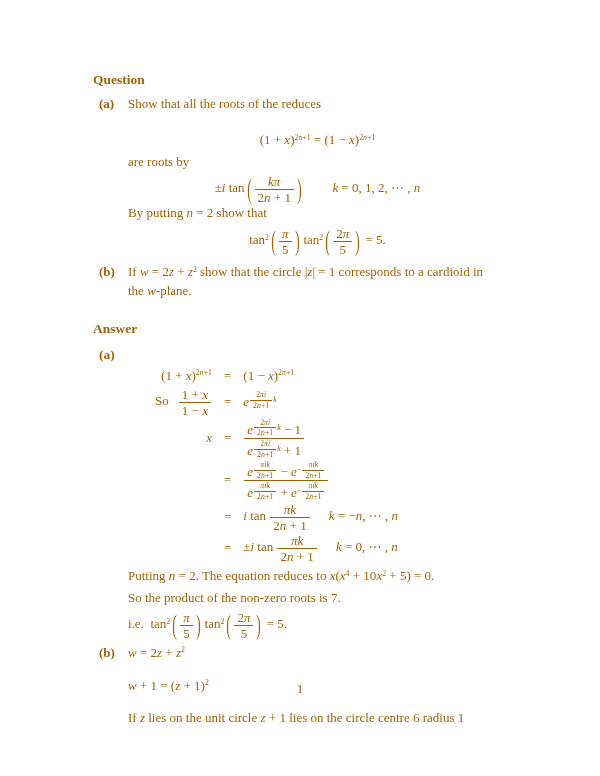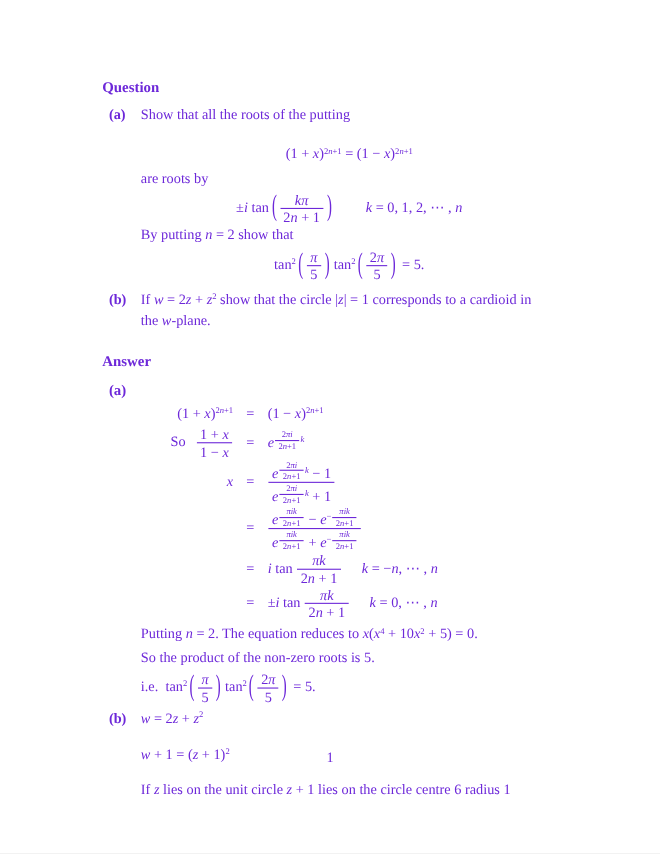--- a/index.html
+++ b/index.html
@@ -1,20 +1,20 @@
 <!DOCTYPE html>
 <html><head>
 <meta charset="utf-8">
 <style>
   html,body{margin:0;padding:0;background:#e8e8e8;}
   .page{
     position:relative;
     width:600px;height:776px;
     background:#ffffff;
-    color:#6d28d9;
+    color:#a16207;
     font-family:"Liberation Serif","DejaVu Serif",serif;
     font-size:13px;
     line-height:1.45;
     overflow:hidden;
     margin:0 auto;
   }
   .content{padding:70px 93px 0 93px;}
   .hd{font-weight:bold;font-size:13.5px;}
   .item{position:relative;padding-left:35px;}
   .ilabel{position:absolute;left:6px;font-weight:bold;}
@@ -54,21 +54,21 @@
 </head>
 <body>
 
 <div class="page">
   <div class="content">
 
     <div class="hd">Question</div>
 
     <div class="item mt5">
       <span class="ilabel">(a)</span>
-      <div>Show that all the roots of the putting</div>
+      <div>Show that all the roots of the reduces</div>
       <div class="eq eqm"><span class="mr">(1 + </span><span class="mi">x</span><span class="mr">)</span><span class="msup"><span class="mr">2</span><span class="mi">n</span><span class="mr">+1</span></span><span class="mr"> = (1 − </span><span class="mi">x</span><span class="mr">)</span><span class="msup"><span class="mr">2</span><span class="mi">n</span><span class="mr">+1</span></span></div>
       <div>are roots by</div>
       <div class="eq mt3"><span class="mr">±</span><span class="mi">i</span><span class="mr"> tan</span><span class="mbig">(</span><span class="mfrac"><span class="mnum"><span class="mi">kπ</span></span><span class="mden"><span class="mr">2</span><span class="mi">n</span><span class="mr"> + 1</span></span></span><span class="mbig">)</span><span class="msp" style="width: 2.2em;"></span><span class="mi">k</span><span class="mr"> = 0, 1, 2, ⋯ , </span><span class="mi">n</span></div>
       <div><span class="mr">By putting </span><span class="mi">n</span><span class="mr"> = 2 show that</span></div>
       <div class="eq mt4"><span class="mr">tan</span><span class="msup"><span class="mr">2</span></span><span class="mbig">(</span><span class="mfrac"><span class="mnum"><span class="mi">π</span></span><span class="mden"><span class="mr">5</span></span></span><span class="mbig">)</span><span class="msp" style="width: 0.15em;"></span><span class="mr">tan</span><span class="msup"><span class="mr">2</span></span><span class="mbig">(</span><span class="mfrac"><span class="mnum"><span class="mr">2</span><span class="mi">π</span></span><span class="mden"><span class="mr">5</span></span></span><span class="mbig">)</span><span class="mr"> = 5.</span></div>
     </div>
 
     <div class="item mt7">
       <span class="ilabel">(b)</span>
       <div class="nowrap"><span class="mr">If </span><span class="mi">w</span><span class="mr"> = 2</span><span class="mi">z</span><span class="mr"> + </span><span class="mi">z</span><span class="msup"><span class="mr">2</span></span><span class="mr"> show that the circle |</span><span class="mi">z</span><span class="mr">| = 1 corresponds to a cardioid in</span></div>
@@ -100,21 +100,21 @@
       <div class="rel">=</div>
       <div class="rhs"><span class="mi">i</span><span class="mr"> tan </span><span class="mfrac"><span class="mnum"><span class="mi">πk</span></span><span class="mden"><span class="mr">2</span><span class="mi">n</span><span class="mr"> + 1</span></span></span><span class="msp" style="width: 1.4em;"></span><span class="mi">k</span><span class="mr"> = −</span><span class="mi">n</span><span class="mr">, ⋯ , </span><span class="mi">n</span></div>
 
       <div class="lhs"></div>
       <div class="rel">=</div>
       <div class="rhs"><span class="mr">±</span><span class="mi">i</span><span class="mr"> tan </span><span class="mfrac"><span class="mnum"><span class="mi">πk</span></span><span class="mden"><span class="mr">2</span><span class="mi">n</span><span class="mr"> + 1</span></span></span><span class="msp" style="width: 1.4em;"></span><span class="mi">k</span><span class="mr"> = 0, ⋯ , </span><span class="mi">n</span></div>
     </div>
 
     <div class="indent">
       <div class="mt4 nowrap"><span class="mr">Putting </span><span class="mi">n</span><span class="mr"> = 2. The equation reduces to </span><span class="mi">x</span><span class="mr">(</span><span class="mi">x</span><span class="msup"><span class="mr">4</span></span><span class="mr"> + 10</span><span class="mi">x</span><span class="msup"><span class="mr">2</span></span><span class="mr"> + 5) = 0.</span></div>
-      <div class="mt3">So the product of the non-zero roots is 5.</div>
+      <div class="mt3">So the product of the non-zero roots is 7.</div>
       <div class="mt3"><span class="mr">i.e.</span><span class="msp" style="width: 0.5em;"></span><span class="mr">tan</span><span class="msup"><span class="mr">2</span></span><span class="mbig">(</span><span class="mfrac"><span class="mnum"><span class="mi">π</span></span><span class="mden"><span class="mr">5</span></span></span><span class="mbig">)</span><span class="msp" style="width: 0.15em;"></span><span class="mr">tan</span><span class="msup"><span class="mr">2</span></span><span class="mbig">(</span><span class="mfrac"><span class="mnum"><span class="mr">2</span><span class="mi">π</span></span><span class="mden"><span class="mr">5</span></span></span><span class="mbig">)</span><span class="mr"> = 5.</span></div>
     </div>
 
     <div class="item mt4">
       <span class="ilabel">(b)</span>
       <div><span class="mi">w</span><span class="mr"> = 2</span><span class="mi">z</span><span class="mr"> + </span><span class="mi">z</span><span class="msup"><span class="mr">2</span></span></div>
       <div class="mt2"><span class="mi">w</span><span class="mr"> + 1 = (</span><span class="mi">z</span><span class="mr"> + 1)</span><span class="msup"><span class="mr">2</span></span></div>
       <div class="mt2 nowrap"><span class="mr">If </span><span class="mi">z</span><span class="mr"> lies on the unit circle </span><span class="mi">z</span><span class="mr"> + 1 lies on the circle centre 6 radius 1</span></div>
     </div>
 

